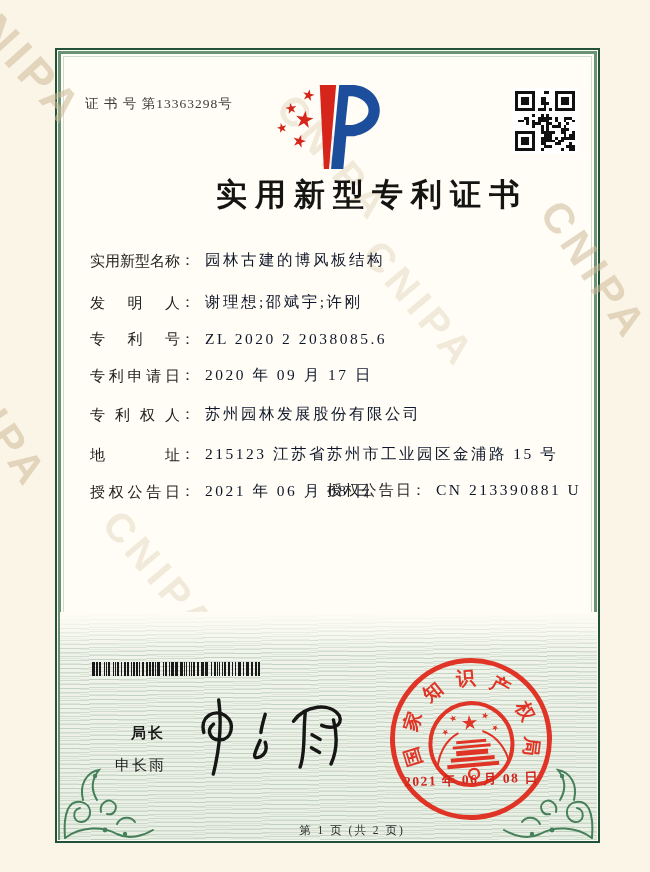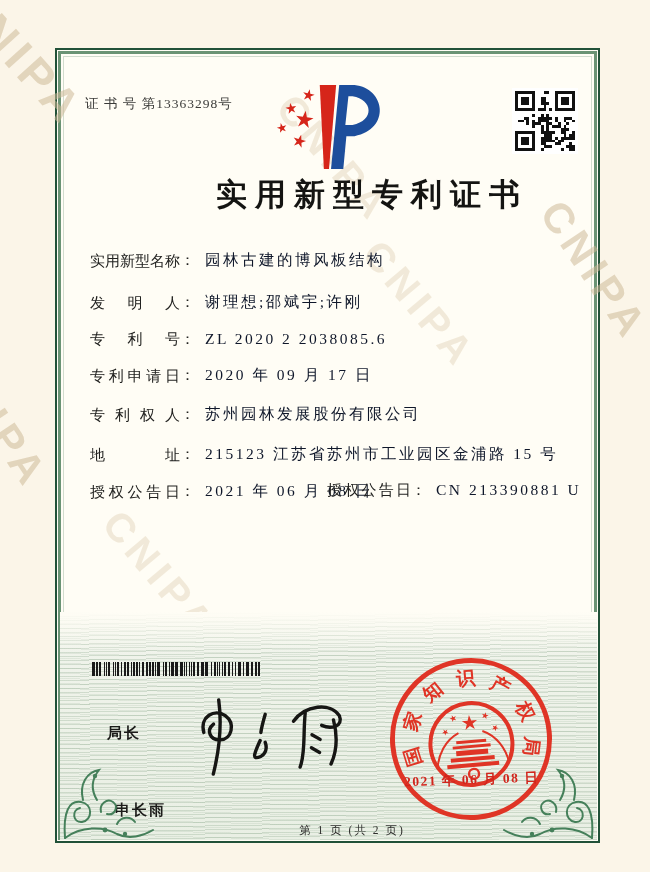--- a/index.html
+++ b/index.html
@@ -68,22 +68,22 @@
       repeating-linear-gradient(181.5deg, rgba(118,152,120,0.14) 0 1px, rgba(0,0,0,0) 1px 5px),
       linear-gradient(#f1f4ec, #e9efe4);
   }
   .waves::before {
     content:""; position:absolute; left:0; top:0; right:0; height:42px;
     background:linear-gradient(#fffdf5, rgba(255,253,245,0));
   }
 
   .barcode { position:absolute; left:92px; top:662px; width:170px; height:14px; }
 
-  .signer-title { position:absolute; left:107px; top:724px; font-family:"Liberation Sans",sans-serif; font-weight:600; font-size:15px; color:#1c1c1a; letter-spacing:2px; }
-  .signer-name  { position:absolute; left:115px; top:756px; font-family:"Liberation Sans",sans-serif; font-weight:700; font-size:15px; color:#1c1c1a; letter-spacing:2px;margin-top:45px; }
+  .signer-title { position:absolute; left:131px; top:724px; font-family:"Liberation Sans",sans-serif; font-weight:600; font-size:15px; color:#1c1c1a; letter-spacing:2px; }
+  .signer-name  { position:absolute; left:115px; top:756px; font-family:"Liberation Sans",sans-serif; font-weight:400; font-size:15px; color:#1c1c1a; letter-spacing:2px; }
   .signature { position:absolute; left:190px; top:692px; width:168px; height:88px; transform:rotate(-2deg); }
 
   
   .seal {
     position:absolute; left:390px; top:658px; width:162px; height:162px;
     border:5px solid #e02a1b; border-radius:50%;
     transform:rotate(-5deg); opacity:0.94;
   }
   .seal-ch {
     position:absolute; left:50%; top:50%;

